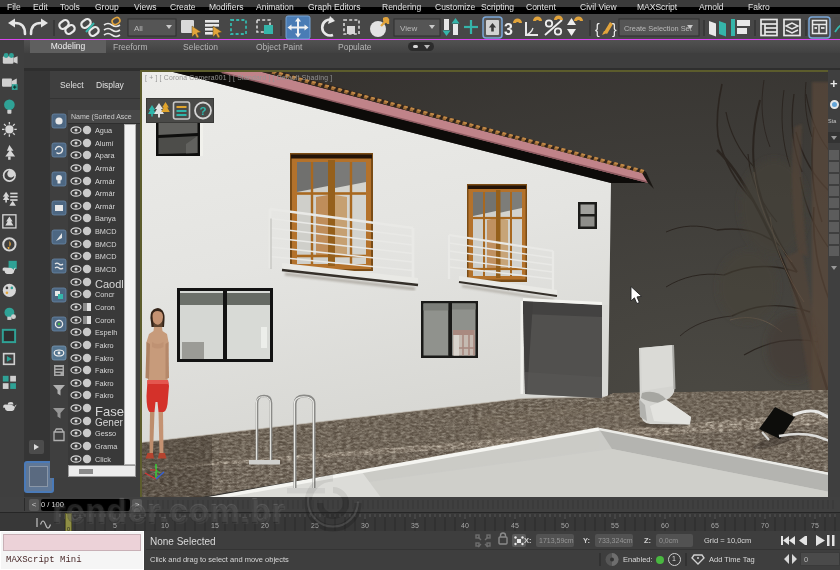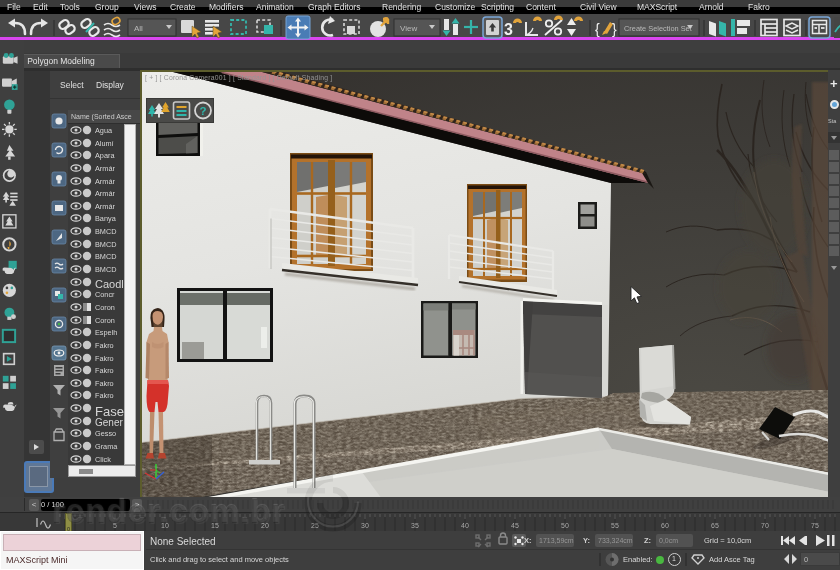--- a/index.html
+++ b/index.html
@@ -23,21 +23,21 @@
 <span class="mi" style="left:382px">Rendering</span>
 <span class="mi" style="left:435px">Customize</span>
 <span class="mi" style="left:481px">Scripting</span>
 <span class="mi" style="left:526px">Content</span>
 <span class="mi" style="left:580px">Civil View</span>
 <span class="mi" style="left:637px">MAXScript</span>
 <span class="mi" style="left:699px">Arnold</span>
 <span class="mi" style="left:748px">Fakro</span>
 </div>
 
-<div class="abs" style="left:0;top:14px;width:840px;height:26px;background:#474747;border-bottom:3px solid #d946ef">
+<div class="abs" style="left:0;top:14px;width:840px;height:26px;background:#474747;border-bottom:1px solid #d946ef">
 <svg width="840" height="26" style="position:absolute;left:0;top:0">
 <g stroke="#e6e6e6" stroke-width="2.6" fill="none" stroke-linecap="round">
  <path d="M25 20 Q25 9 15 9 L14 9"></path>
           <path d="M15 4.5 L8 9 L15 13.5 Z" fill="#e6e6e6" stroke="none"></path>
  <path d="M31 20 Q31 9 41 9 L42 9"></path>
           <path d="M41 4.5 L48 9 L41 13.5 Z" fill="#e6e6e6" stroke="none"></path>
 </g>
 <line x1="54" y1="6" x2="54" y2="22" stroke="#383838" stroke-width="2"></line>
 <g stroke="#e8e8e8" stroke-width="2.2" fill="none">
  <rect x="59" y="7" width="10" height="7" rx="3.5" transform="rotate(-38 64 10.5)"></rect>
@@ -166,22 +166,29 @@
  <line x1="814.5" y1="14" x2="817" y2="14" stroke-width="1.8"></line>
           <line x1="821" y1="14" x2="824.5" y2="14" stroke-width="1.8"></line>
 </g>
 <g transform="translate(834 0)">
           <rect x="0" y="3" width="6" height="21" fill="#454545"></rect>
           <path d="M1 18 q6 -10 10 -6" stroke="#35b5aa" stroke-width="1.8" fill="none"></path>
         </g>
 </svg>
 </div>
 
-<div class="abs" style="left:0;top:53px;width:840px;height:15px;background:#3a3a3a">
- <div class="abs" style="left:2px;top:1px;width:118px;height:14px;background:#4a4a4a;border:1px solid #5a5a5a;border-bottom:none;color:#e4e4e4;font-size:8.5px;text-align:center;line-height:13px">Polygon Modeling</div>
+<div class="abs" style="left:0;top:40px;width:840px;height:13px;background:linear-gradient(#525252,#414141)">
+ <div class="abs" style="left:30px;top:0;width:76px;height:13px;background:#5f5f5f;color:#f0f0f0;font-size:8.5px;text-align:center;line-height:13px">Modeling</div>
+ <div class="tx" style="left:113px;top:2px;font-size:8.5px;color:#b4b4b4">Freeform</div>
+ <div class="tx" style="left:183px;top:2px;font-size:8.5px;color:#b4b4b4">Selection</div>
+ <div class="tx" style="left:256px;top:2px;font-size:8.5px;color:#b4b4b4">Object Paint</div>
+ <div class="tx" style="left:338px;top:2px;font-size:8.5px;color:#b4b4b4">Populate</div>
+ <div class="abs" style="left:408px;top:2px;width:26px;height:9px;background:#2c2c2c;border-radius:5px"></div>
+ <div class="abs" style="left:413px;top:5px;width:5px;height:3px;background:#d8d8d8;border-radius:2px"></div>
+ <div class="abs" style="left:424px;top:5px;width:0;height:0;border-left:3px solid transparent;border-right:3px solid transparent;border-top:4px solid #bbb"></div>
 </div>
 <div class="abs" style="left:0;top:68px;width:840px;height:3px;background:#2e2e2e"></div>
 
 <div class="abs" style="left:0;top:40px;width:24px;height:457px;background:#3f3f3f">
 <svg width="24" height="457" style="position:absolute;left:0;top:0">
         <g transform="translate(0,8)">
 
  <g transform="translate(2,5) scale(0.82)">
             <rect x="1" y="4" width="13" height="9" rx="1.5" fill="#cfcfcf"></rect>
             <circle cx="5" cy="3" r="3" fill="#2fa296"></circle>
@@ -1365,29 +1372,29 @@
  </svg>
  <div class="tx" style="left:623px;top:24px;font-size:7.5px;color:#d8d8d8">Enabled:</div>
  <div class="abs" style="left:656px;top:24.5px;width:8px;height:8px;border-radius:50%;background:#49b840"></div>
  <div class="abs" style="left:668px;top:21.5px;width:13px;height:13px;border-radius:50%;background:#3a3a3a;border:1.5px solid #cfcfcf"></div>
  <div class="tx" style="left:672px;top:24px;font-size:7px;color:#ddd">1</div>
  <svg width="24" height="20" style="position:absolute;left:684px;top:19px">
   <line x1="2" y1="3" x2="2" y2="16" stroke="#2f2f2f" stroke-width="1.5"></line>
   <path d="M10 5 l8 0 l2 3 l-6 6 l-6 -6 z" fill="none" stroke="#d0d0d0" stroke-width="1.4"></path>
         <circle cx="14" cy="8" r="1" fill="#d0d0d0"></circle>
  </svg>
- <div class="tx" style="left:709px;top:24px;font-size:7.5px;color:#d8d8d8">Add Asce Tag</div>
+ <div class="tx" style="left:709px;top:24px;font-size:7.5px;color:#d8d8d8">Add Time Tag</div>
  <svg width="20" height="20" style="position:absolute;left:781px;top:19px">
   <path d="M8 4 l-5 5 l5 5 z M11 4 l5 5 l-5 5 z" fill="#d8d8d8"></path>
  </svg>
  <div class="abs" style="left:800px;top:21px;width:40px;height:14px;background:#4a4a4a;border:1px solid #3a3a3a;color:#bbb;font-size:7.5px;line-height:13px;padding-left:3px">0</div>
 
  <div class="abs" style="left:0;top:0;width:144px;height:39px;background:#f5f5f5;border:1px solid #fff">
   <div class="abs" style="left:2px;top:2px;width:138px;height:17px;background:#ecd2d8;border:1px solid #c8b0b6"></div>
-  <div class="tx" style="left:5px;top:23px;font-size:9px;color:#4a2a2a;font-family:Liberation Sans, sans-serif;white-space:nowrap">MAXScript Mini</div>
+  <div class="tx" style="left:5px;top:23px;font-size:9px;color:#4a2a2a;font-family:Liberation Mono, monospace;white-space:nowrap">MAXScript Mini</div>
  </div>
 </div>
 
 <div class="abs" style="left:0;top:464px;width:430px;height:33px;overflow:hidden">
  <div class="abs" style="left:52px;top:29px;font-size:33px;font-weight:bold;color:rgba(20,20,20,0.08);letter-spacing:1px;font-family:'Liberation Sans',sans-serif">render.com.br</div>
  <svg width="70" height="70" style="position:absolute;left:298px;top:4px;opacity:0.5">
   <path d="M35 10 a25 25 0 1 0 25 25" fill="none" stroke="rgba(20,20,20,0.16)" stroke-width="7"></path>
   <path d="M35 22 a13 13 0 1 1 -13 13" fill="none" stroke="rgba(20,20,20,0.16)" stroke-width="6"></path>
  </svg>
 </div>

